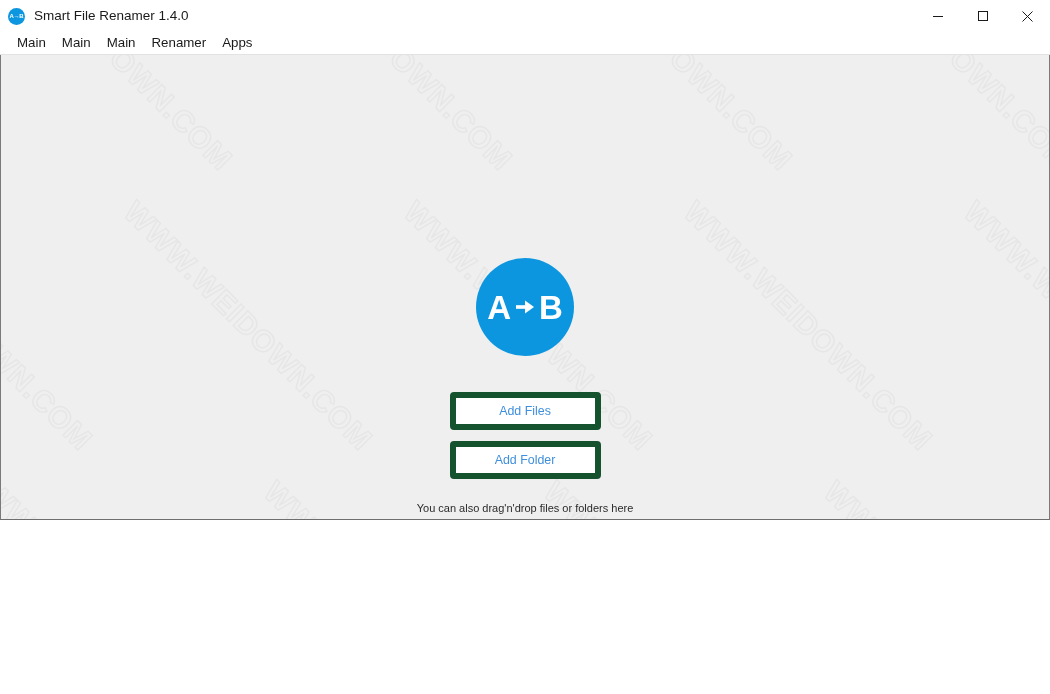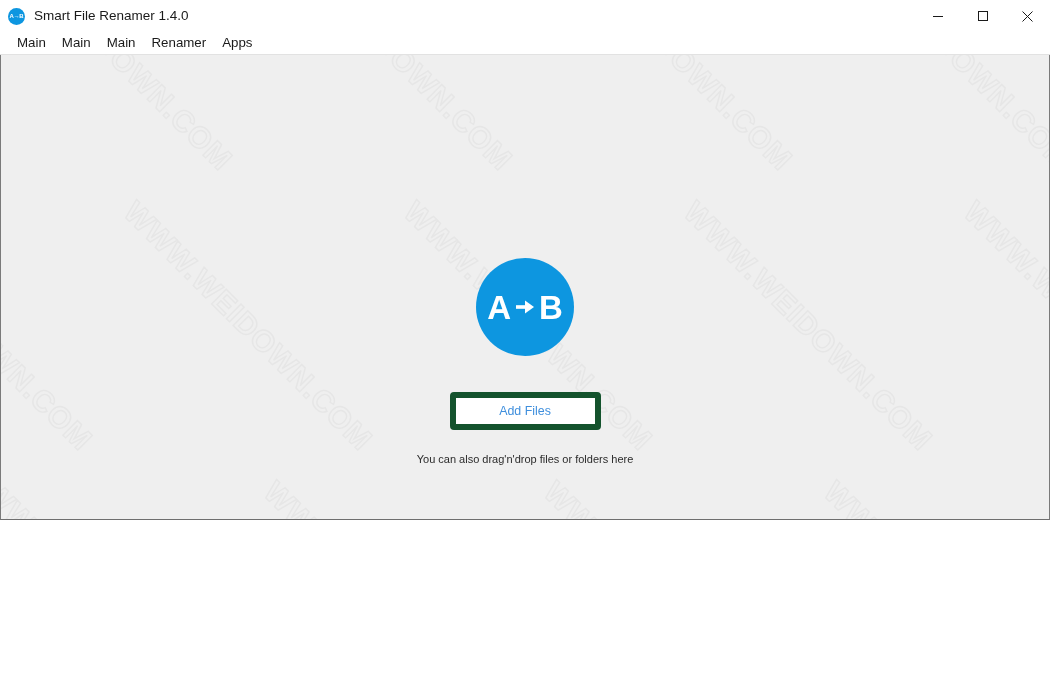--- a/index.html
+++ b/index.html
@@ -276,19 +276,20 @@
           <span class="logo-letter">A</span>
           <svg class="logo-arrow" viewBox="0 0 22 22">
             <rect x="2" y="9.2" width="12" height="3.6" fill="#ffffff"></rect>
             <path d="M11 4.5 L20 11 L11 17.5 Z" fill="#ffffff"></path>
           </svg>
           <span class="logo-letter">B</span>
         </div>
       </div>
 
       <button class="btn btn-add-files">Add Files</button>
+      <button class="btn btn-add-folder">Add Folder</button>
 
       <div class="hint">You can also drag'n'drop files or folders here</div>
 
     </div>
   </div>
 
 </div>
 
 </body></html>

